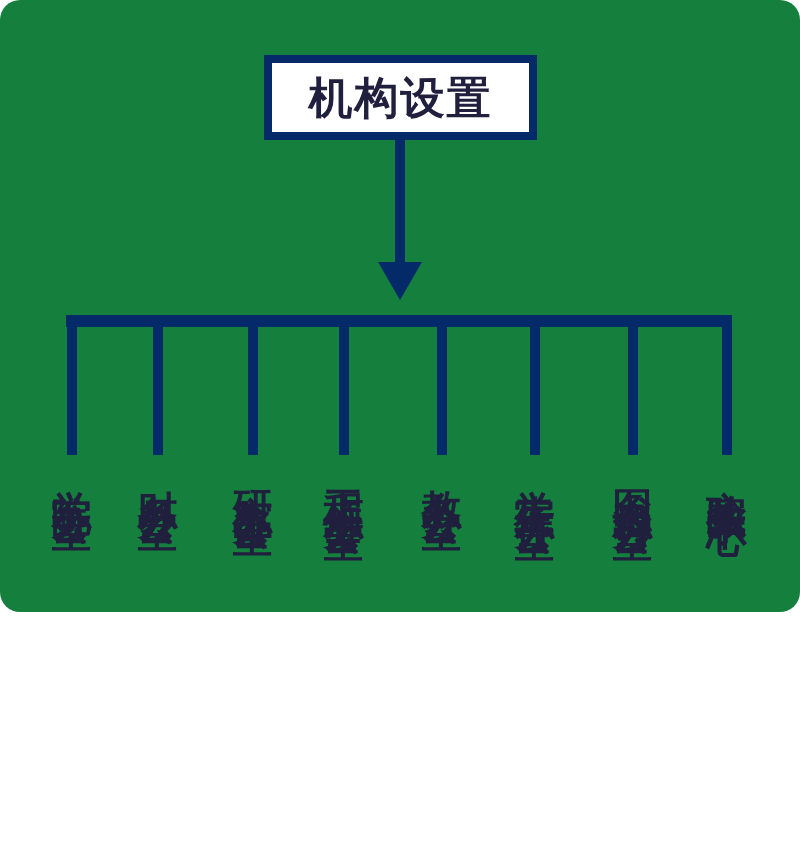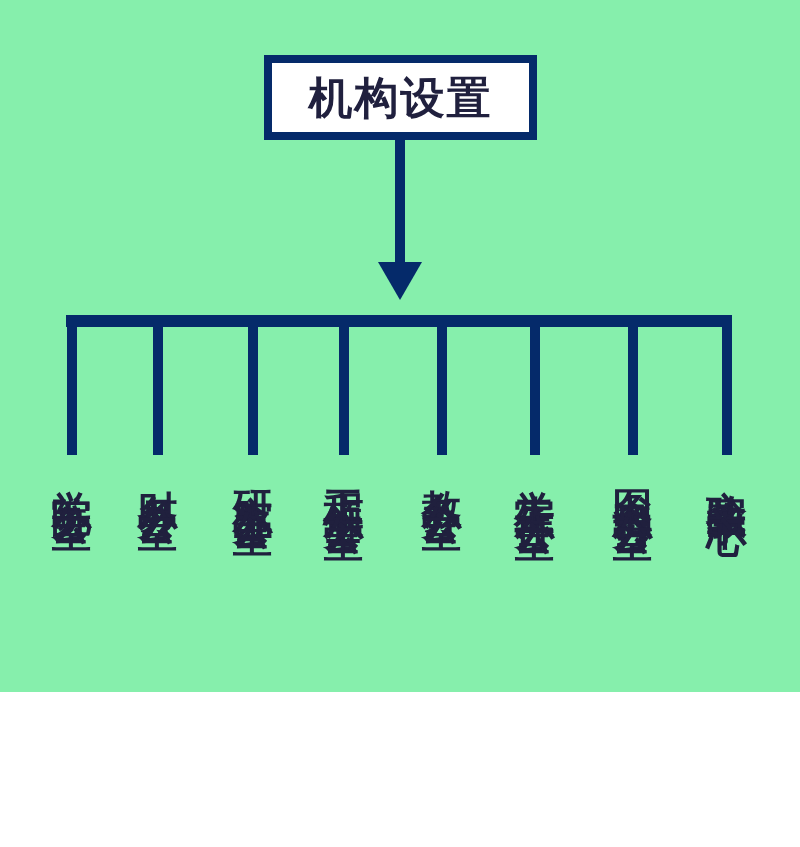--- a/index.html
+++ b/index.html
@@ -4,23 +4,24 @@
 <style>
   html, body {
     margin: 0;
     padding: 0;
     background: #ffffff;
     font-family: "DejaVu Sans", sans-serif;
   }
   .canvas {
     position: relative;
     width: 800px;
-    height: 692px;
-    background: #86efac;
+    height: 612px;
+    background: #15803d;
     overflow: hidden;
+    border-radius: 20px;
   }
   .title-box {
     position: absolute;
     left: 264px;
     top: 55px;
     width: 273px;
     height: 85px;
     box-sizing: border-box;
     border: 8px solid var(--line-color);
     background: #ffffff;

